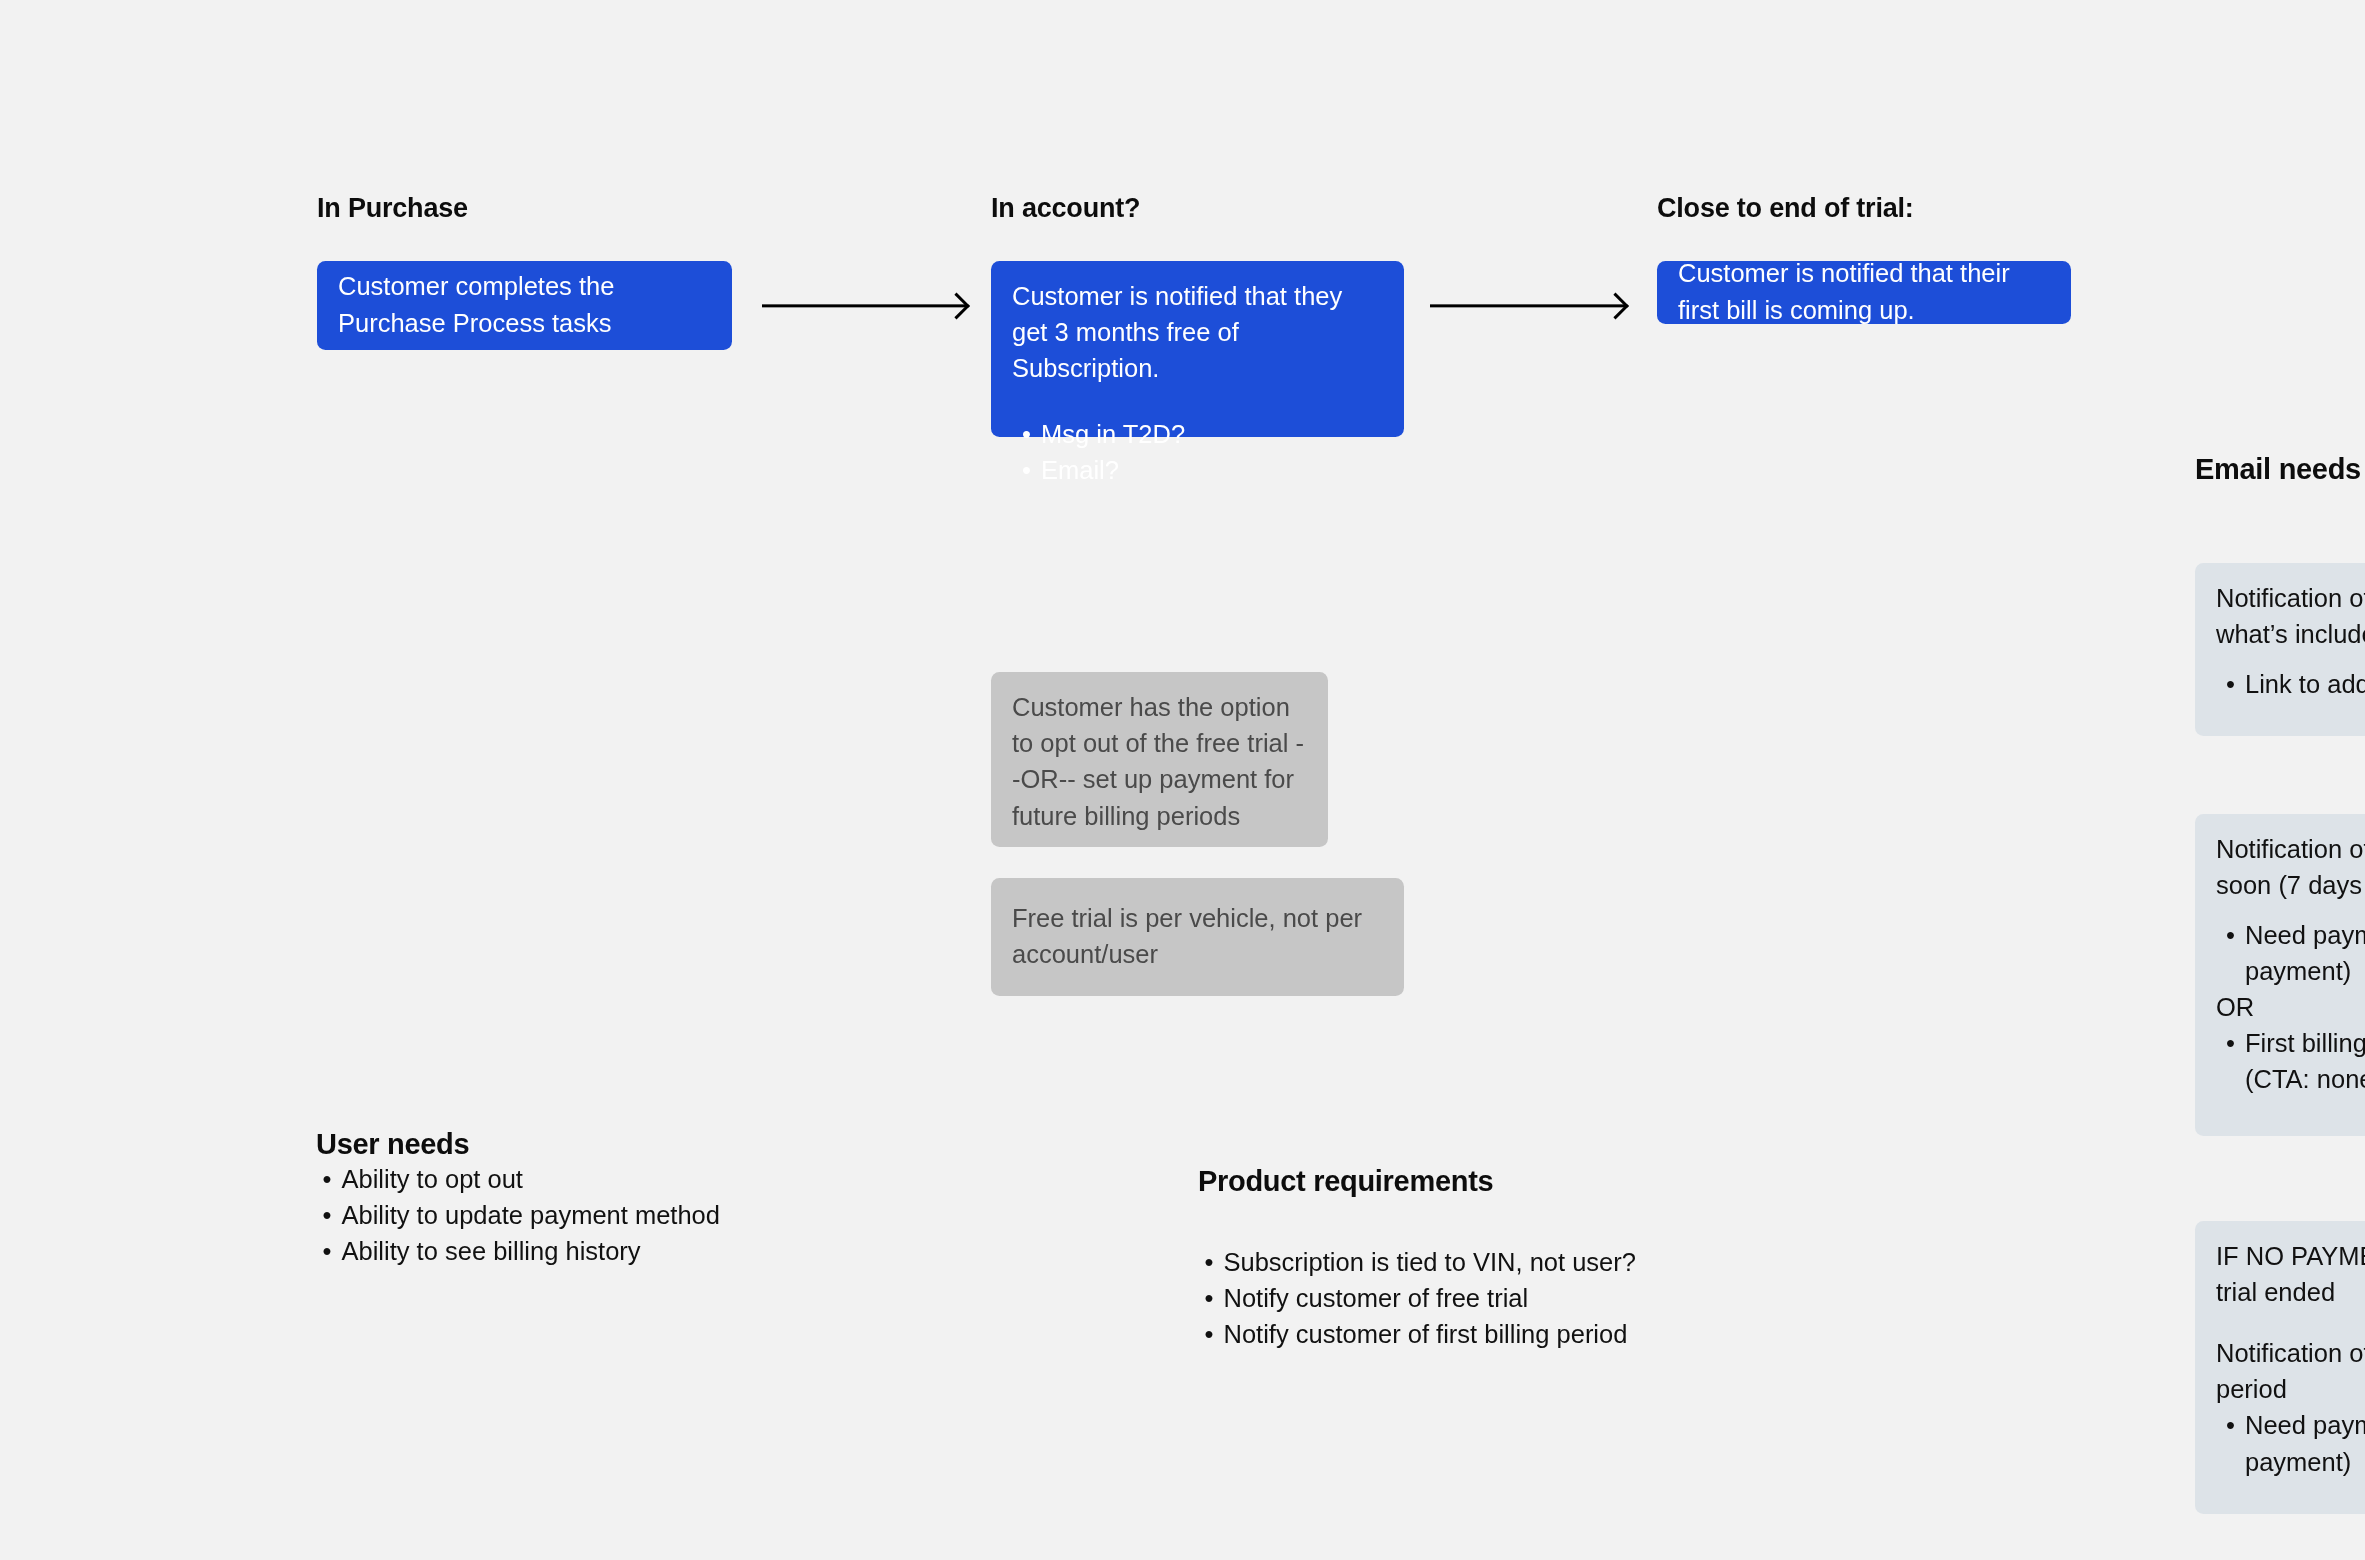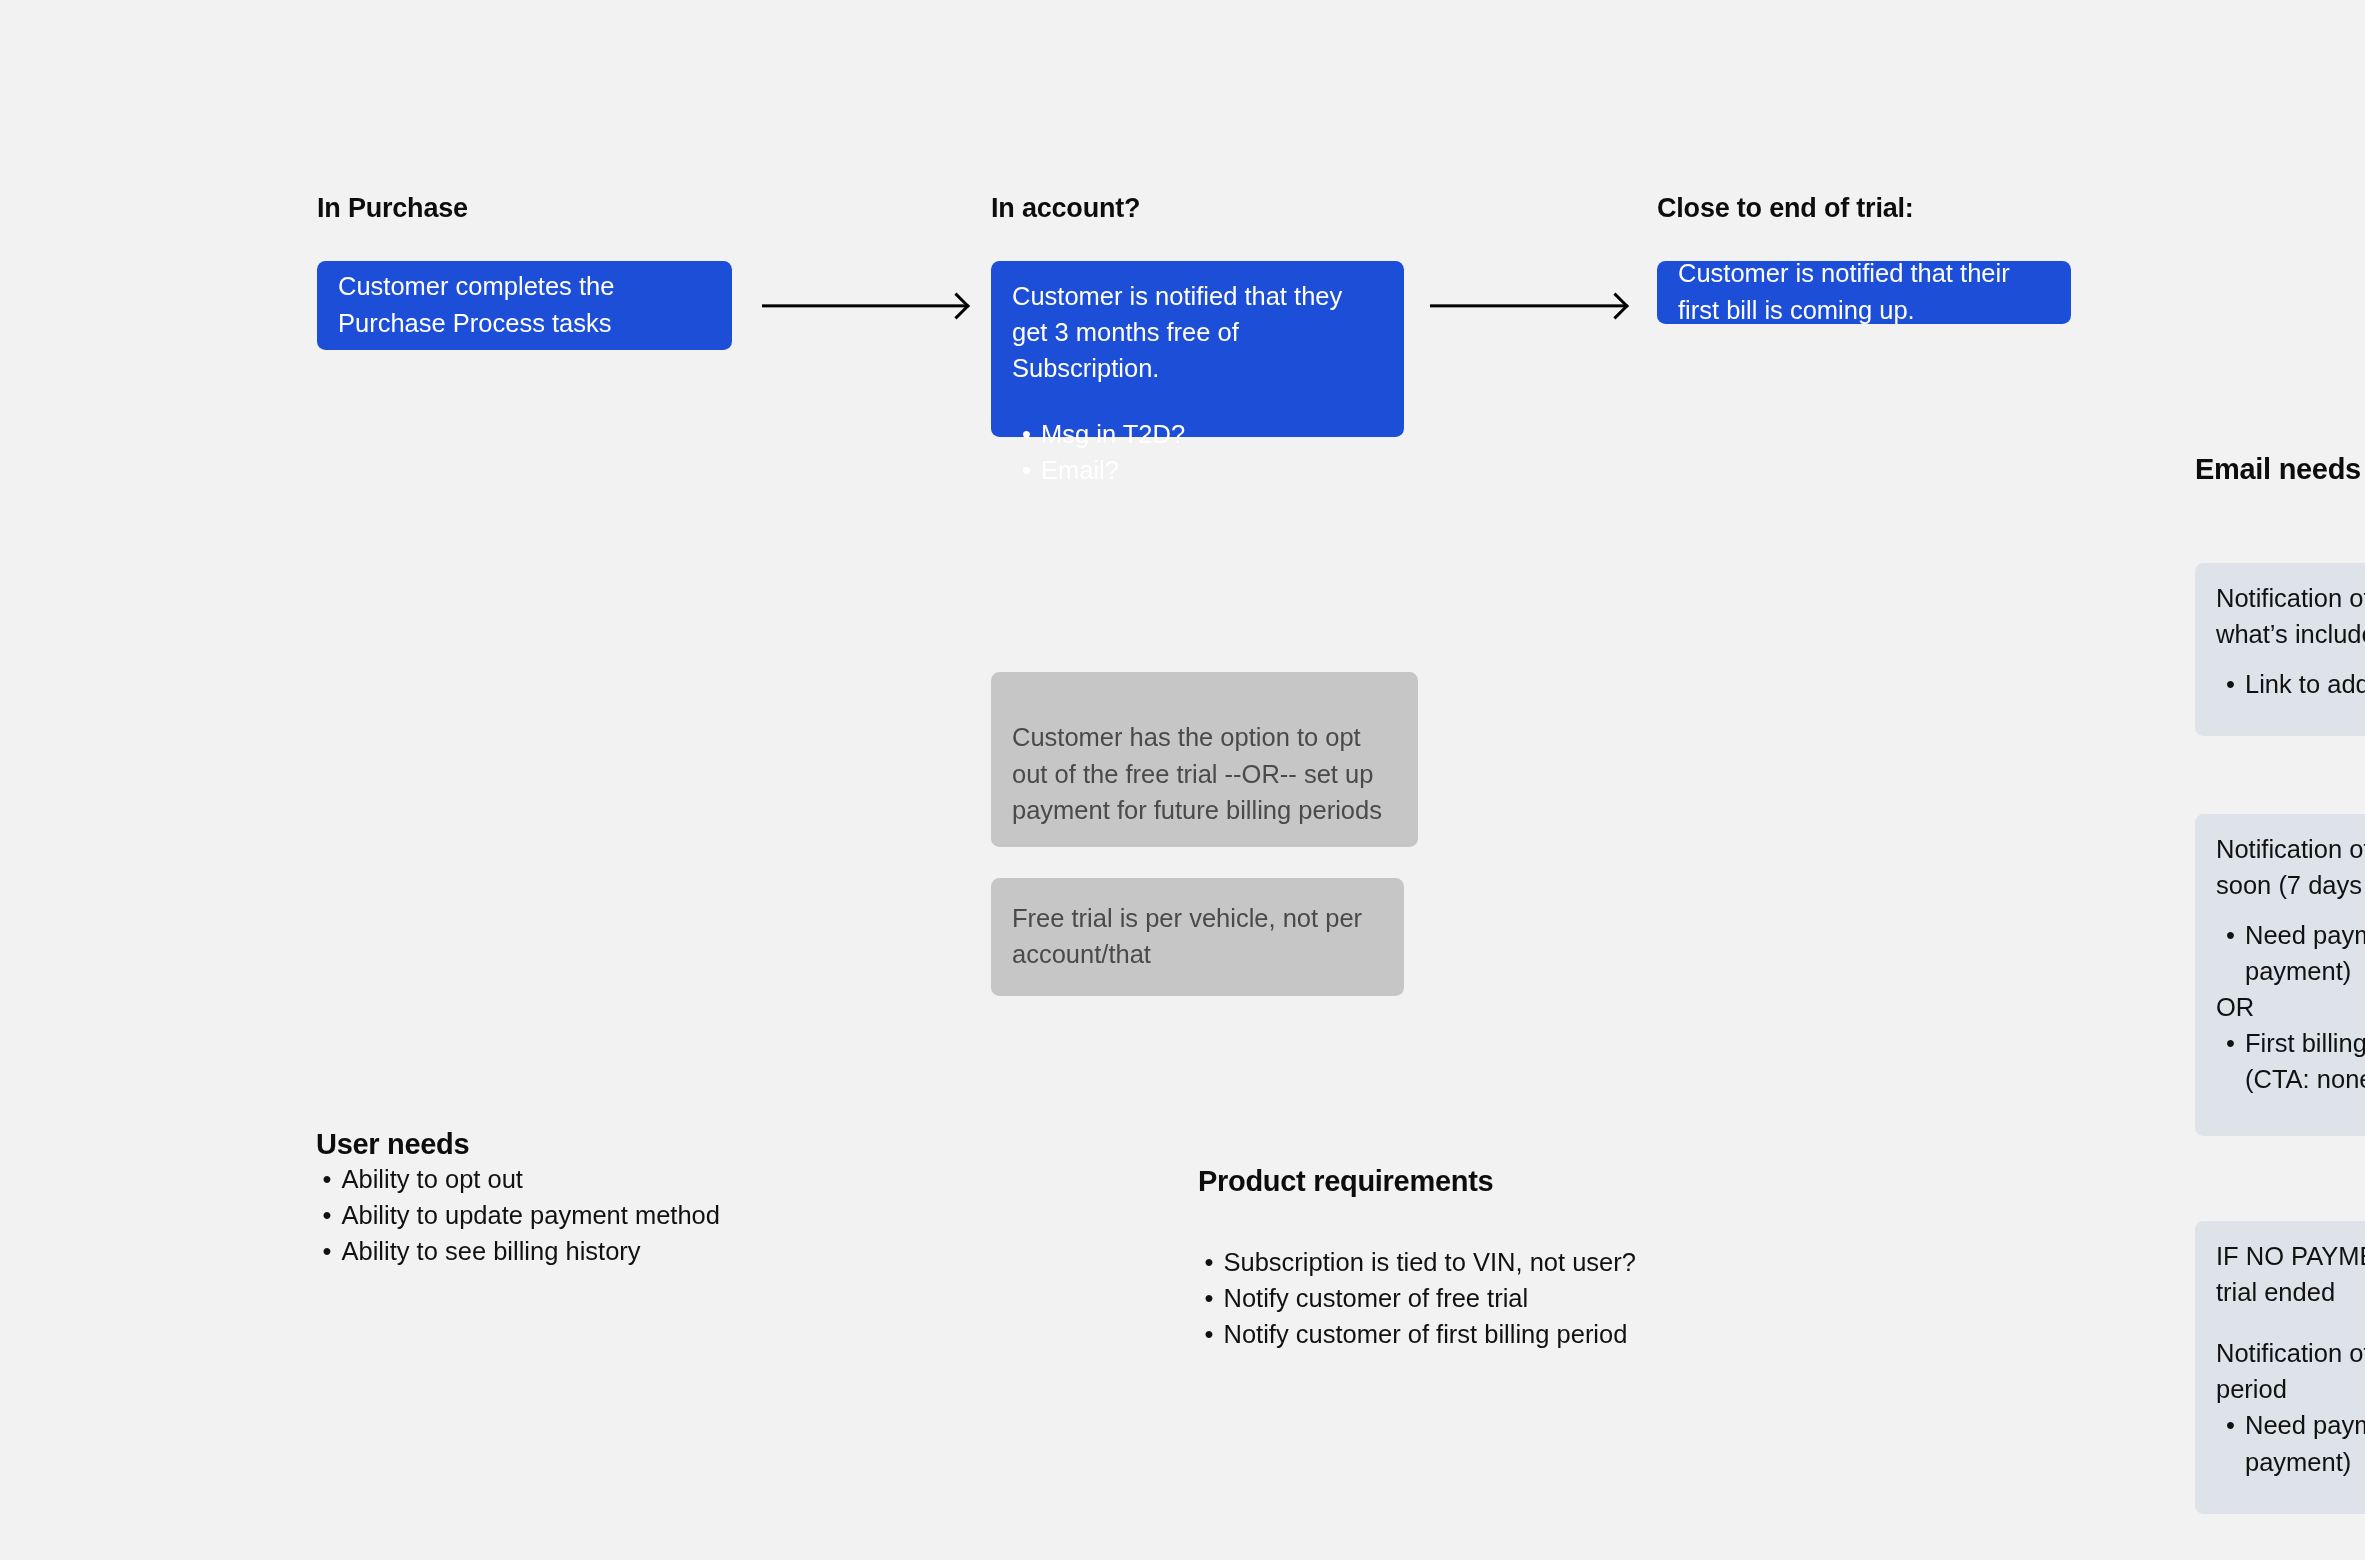--- a/index.html
+++ b/index.html
@@ -147,26 +147,26 @@
     <div class="shaft" style="width:195px;"></div>
     <div class="head"></div>
   </div>
 
   <div class="col-label" style="left:1657px;top:193px;">Close to end of trial:</div>
 
   <div class="card dark" style="left:1657px;top:261px;width:414px;height:63px;display:flex;align-items:center;">
     <p>Customer is notified that their first bill is coming up.</p>
   </div>
 
-  <div class="card gray" style="left:991px;top:672px;width:427px;height:175px;display:flex;align-items:flex-end;">
+  <div class="card gray" style="left:991px;top:672px;width:337px;height:175px;display:flex;align-items:flex-start;">
     <p>Customer has the option to opt out of the free trial --OR-- set up payment for future billing periods</p>
   </div>
 
   <div class="card gray" style="left:991px;top:878px;width:413px;height:118px;display:flex;align-items:center;">
-    <p>Free trial is per vehicle, not per account/that</p>
+    <p>Free trial is per vehicle, not per account/user</p>
   </div>
 
   <div class="section" style="left:2195px;top:453px;">
     <h2>Email needs</h2>
   </div>
 
   <div class="card blue" style="left:2195px;top:563px;width:413px;height:173px;">
     <p>Notification of free trial and what’s included</p>
     <ul class="tight">
       <li>Link to add payment</li>

